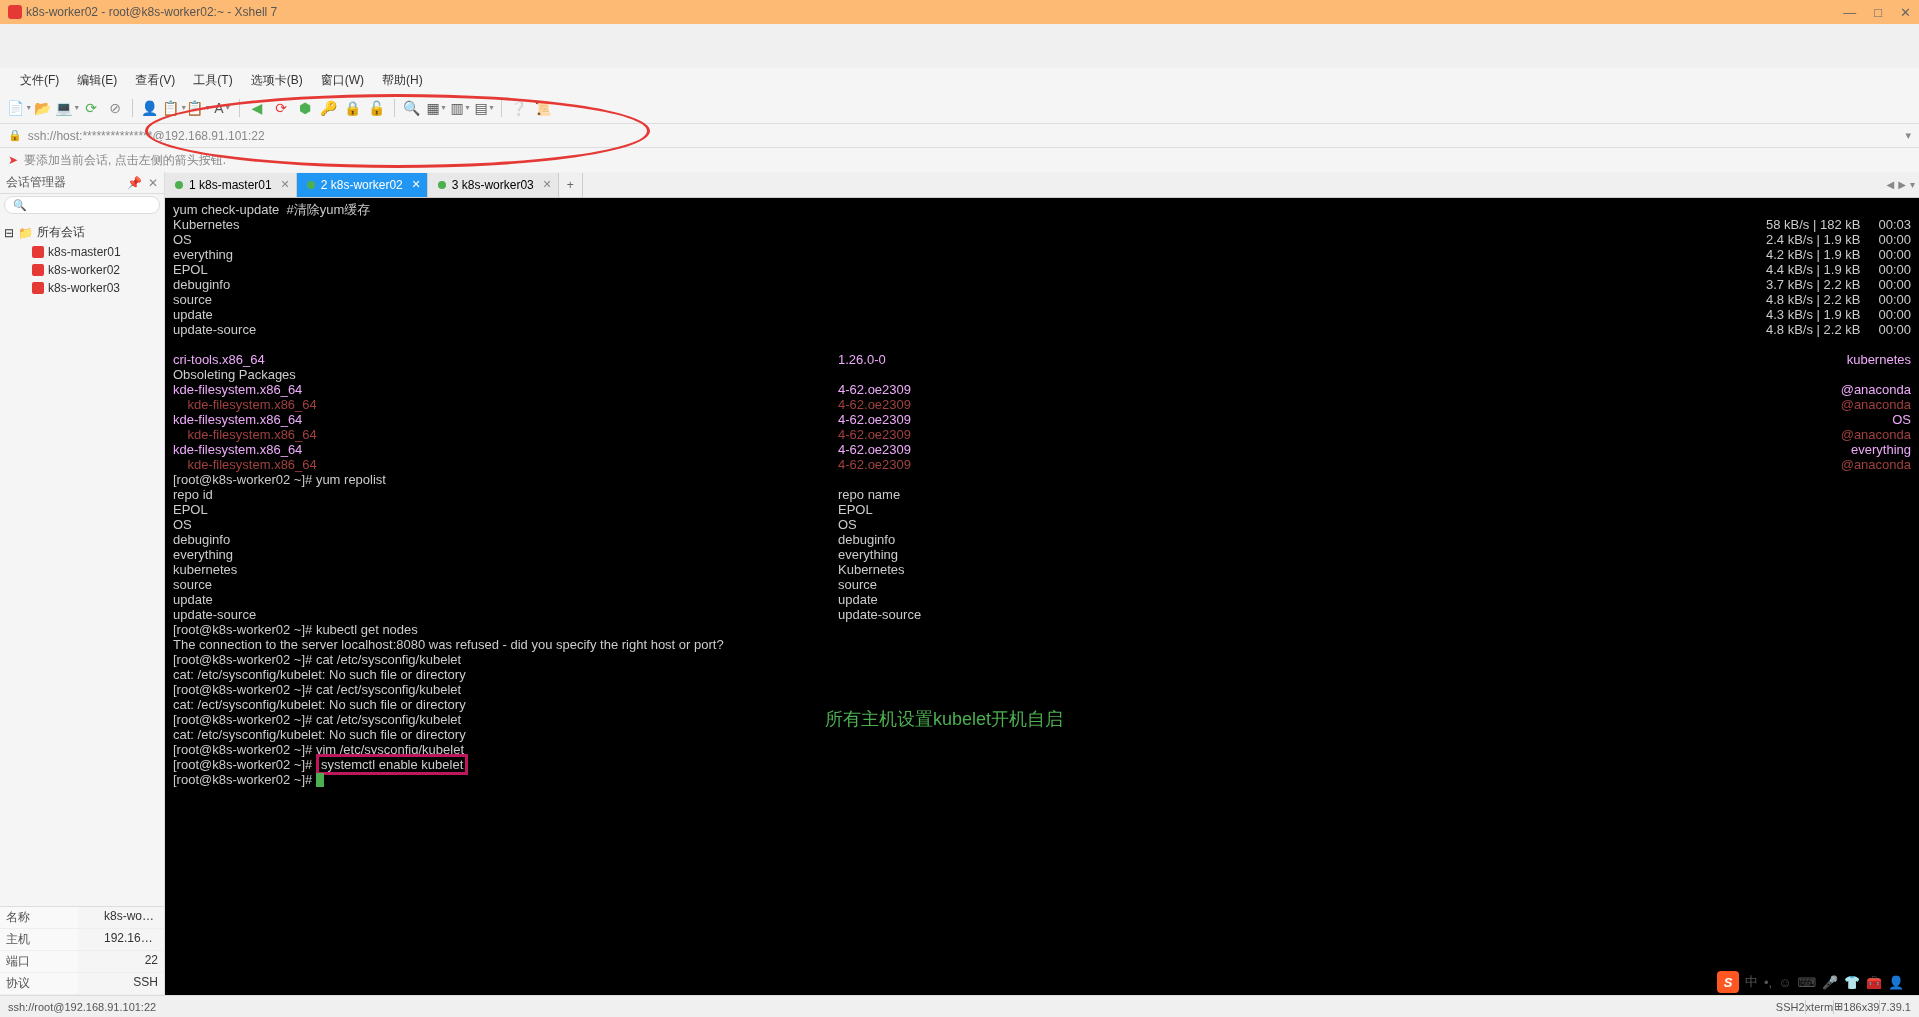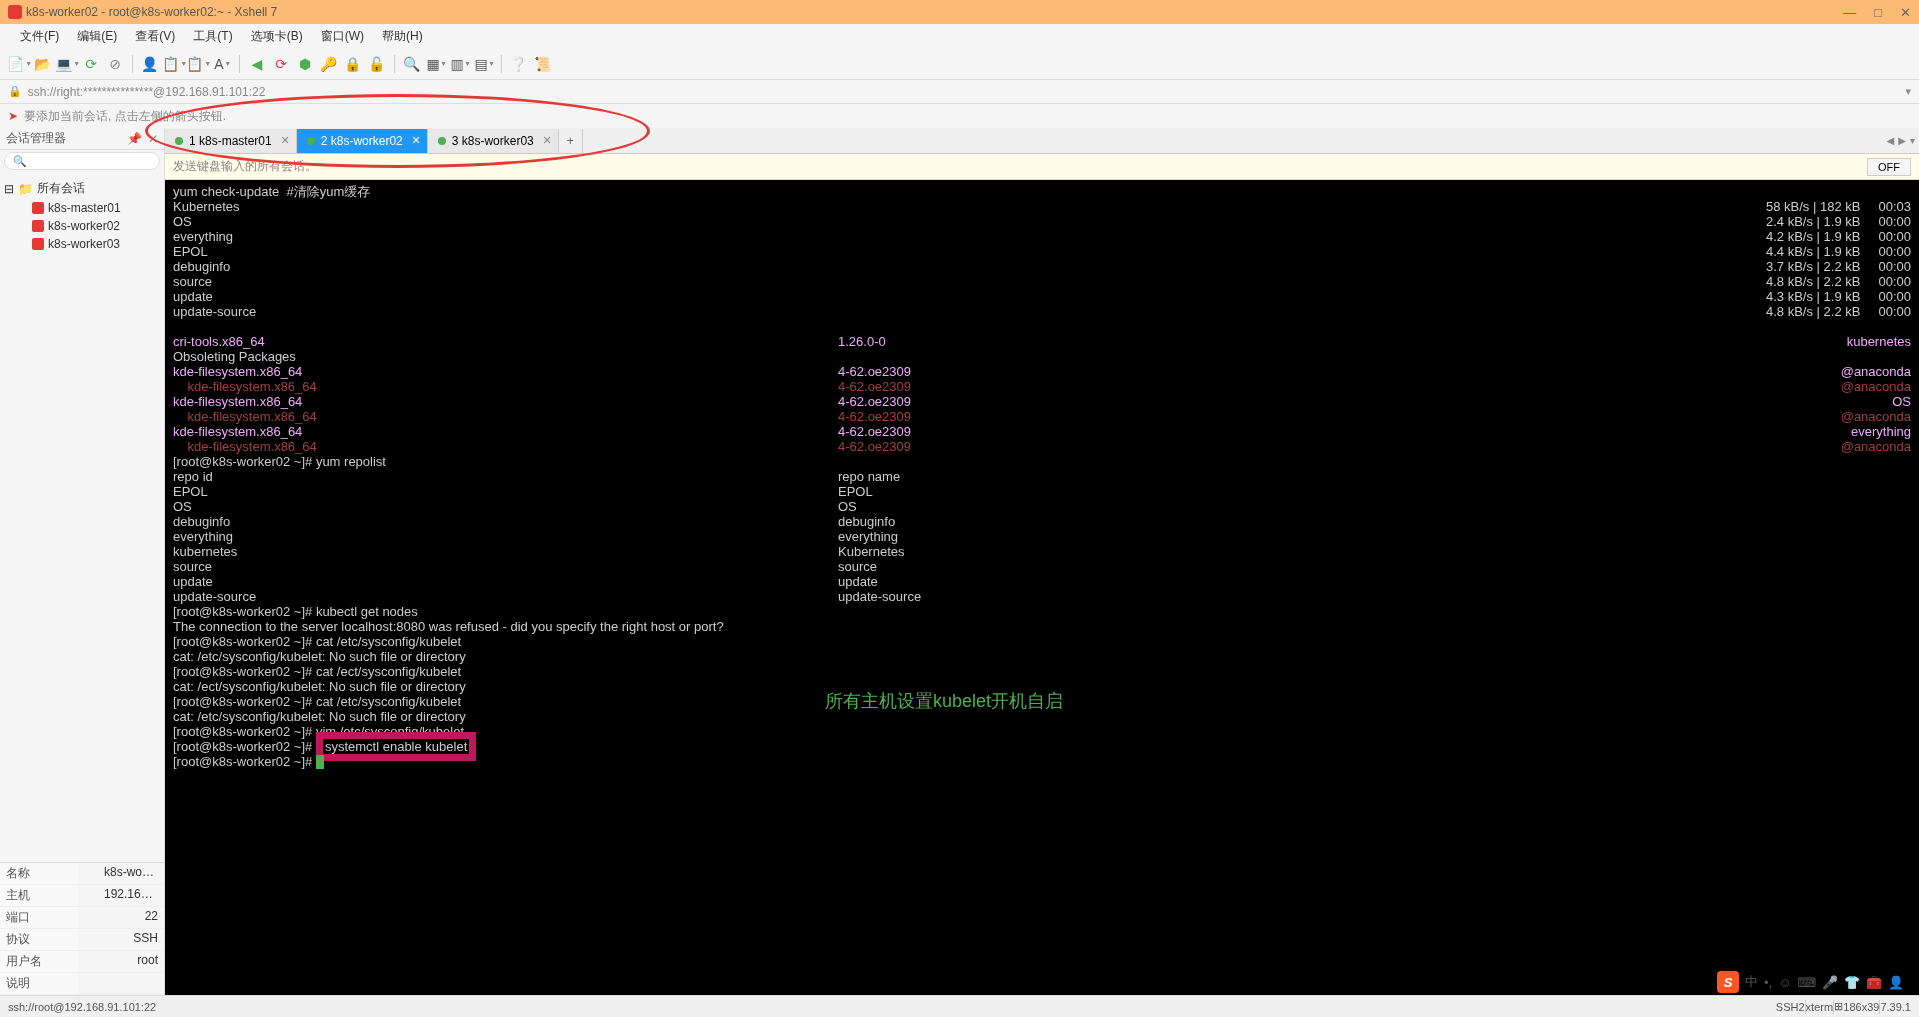--- a/index.html
+++ b/index.html
@@ -7,21 +7,21 @@
 
 
 .title-bar { background: #fdba74; height: 24px; display: flex; align-items: center; padding: 0 8px; justify-content: space-between; }
 .title-left { display: flex; align-items: center; gap: 4px; }
 .title-icon { width: 14px; height: 14px; background: #e53935; border-radius: 3px; display: inline-block; }
 .title-text { color: #555; font-size: 12px; }
 .win-controls { display: flex; gap: 18px; color: #666; font-size: 13px; }
 .win-btn { cursor: pointer; }
 
 
-.menu-bar { height: 24px; display: flex; align-items: center; padding: 0 12px; gap: 2px; background: #f5f5f5; }
+.menu-bar { height: 24px; display: flex; align-items: center; padding: 0 12px; gap: 2px; background: #f5f5f5; margin-top: 44px; }
 .menu-item { padding: 2px 8px; cursor: pointer; color: #333; }
 
 
 .toolbar { height: 32px; display: flex; align-items: center; padding: 0 8px; gap: 2px; background: #f5f5f5; border-bottom: 1px solid #ddd; }
 .tb-btn { width: 22px; height: 22px; display: flex; align-items: center; justify-content: center; cursor: pointer; color: #555; font-size: 14px; }
 .tb-sep { width: 1px; height: 18px; background: #ccc; margin: 0 4px; }
 .tb-drop::after { content: "▾"; font-size: 8px; margin-left: 2px; color: #888; }
 
 
 .addr-bar { height: 24px; display: flex; align-items: center; padding: 0 8px; background: #f5f5f5; border-bottom: 1px solid #ddd; justify-content: space-between; }
@@ -73,21 +73,21 @@
 .send-bar { height: 26px; display: flex; align-items: center; background: #fffde7; border-bottom: 1px solid #ddd; padding: 0 8px; justify-content: space-between; }
 .send-text { color: #888; font-size: 12px; }
 .off-btn { background: #f5f5f5; border: 1px solid #ccc; padding: 2px 10px; font-size: 11px; cursor: pointer; }
 
 
 .terminal { flex: 1; background: #000; color: #ccc; font-family: "Consolas", "Courier New", monospace; font-size: 13px; padding: 4px 8px; overflow: auto; white-space: pre; position: relative; line-height: 15px; }
 .t-green { color: #f0abfc; }
 .t-red { color: #a04040; }
 .t-white { color: #ccc; }
 .t-annotation { color: #4caf50; position: absolute; left: 660px; top: 514px; font-family: "Microsoft YaHei", sans-serif; font-size: 18px; }
-.t-boxed { border: 7px solid #be185d; padding: 0 2px; }
+.t-boxed { border: 3px solid #be185d; padding: 0 2px; }
 .t-cursor { background: #4caf50; width: 8px; height: 14px; display: inline-block; vertical-align: text-bottom; }
 
 
 .red-oval { position: absolute; left: 145px; top: 94px; width: 505px; height: 74px; border: 3px solid #e53935; border-radius: 50%; pointer-events: none; z-index: 100; }
 
 
 .status-bar { position: absolute; bottom: 0; left: 0; right: 0; height: 22px; background: #f0f0f0; border-top: 1px solid #ddd; display: flex; align-items: center; padding: 0 8px; font-size: 11px; color: #555; justify-content: space-between; }
 .status-right { display: flex; gap: 0; align-items: center; }
 .status-sep { width: 1px; height: 14px; background: #ccc; }
 
@@ -152,21 +152,21 @@
   <span class="tb-btn tb-drop">▥</span>
   <span class="tb-btn tb-drop">▤</span>
   <span class="tb-sep"></span>
   <span class="tb-btn" style="color:#2196f3">❔</span>
   <span class="tb-btn" style="color:#d4a017">📜</span>
 </div>
 
 <div class="addr-bar">
   <div class="addr-left">
     <span class="lock-icon">🔒</span>
-    <span class="addr-text">ssh://right:***************@192.168.91.101:22</span>
+    <span class="addr-text">ssh://host:***************@192.168.91.101:22</span>
   </div>
   <span class="addr-drop">▾</span>
 </div>
 
 <div class="hint-bar">
   <span class="hint-arrow">➤</span>
   <span>要添加当前会话, 点击左侧的箭头按钮.</span>
 </div>
 
 <div class="main">
@@ -248,24 +248,20 @@
         <span class="tab-close">✕</span>
       </div>
       <div class="tab-add">+</div>
       <div class="tab-nav">
         <span>◀</span>
         <span>▶</span>
         <span>▾</span>
       </div>
     </div>
 
-    <div class="send-bar">
-      <span class="send-text">发送键盘输入的所有会话。</span>
-      <button class="off-btn">OFF</button>
-    </div>
 
     <div class="terminal" id="term"><div class="t-white">yum check-update  #清除yum缓存</div><div class="term-line"><span class="col1 t-white">Kubernetes</span><span class="t-white col-r" style="flex:1">58 kB/s | 182 kB     00:03</span></div><div class="term-line"><span class="col1 t-white">OS</span><span class="t-white col-r" style="flex:1">2.4 kB/s | 1.9 kB     00:00</span></div><div class="term-line"><span class="col1 t-white">everything</span><span class="t-white col-r" style="flex:1">4.2 kB/s | 1.9 kB     00:00</span></div><div class="term-line"><span class="col1 t-white">EPOL</span><span class="t-white col-r" style="flex:1">4.4 kB/s | 1.9 kB     00:00</span></div><div class="term-line"><span class="col1 t-white">debuginfo</span><span class="t-white col-r" style="flex:1">3.7 kB/s | 2.2 kB     00:00</span></div><div class="term-line"><span class="col1 t-white">source</span><span class="t-white col-r" style="flex:1">4.8 kB/s | 2.2 kB     00:00</span></div><div class="term-line"><span class="col1 t-white">update</span><span class="t-white col-r" style="flex:1">4.3 kB/s | 1.9 kB     00:00</span></div><div class="term-line"><span class="col1 t-white">update-source</span><span class="t-white col-r" style="flex:1">4.8 kB/s | 2.2 kB     00:00</span></div><div>&nbsp;</div><div class="term-line"><span class="col1 t-green">cri-tools.x86_64</span><span class="t-green" style="width:420px">1.26.0-0</span><span class="t-green col-r" style="flex:1">kubernetes</span></div><div class="t-white">Obsoleting Packages</div><div class="term-line"><span class="col1 t-green">kde-filesystem.x86_64</span><span class="t-green" style="width:420px">4-62.oe2309</span><span class="t-green col-r" style="flex:1">@anaconda</span></div><div class="term-line"><span class="col1 t-red">    kde-filesystem.x86_64</span><span class="t-red" style="width:420px">4-62.oe2309</span><span class="t-red col-r" style="flex:1">@anaconda</span></div><div class="term-line"><span class="col1 t-green">kde-filesystem.x86_64</span><span class="t-green" style="width:420px">4-62.oe2309</span><span class="t-green col-r" style="flex:1">OS</span></div><div class="term-line"><span class="col1 t-red">    kde-filesystem.x86_64</span><span class="t-red" style="width:420px">4-62.oe2309</span><span class="t-red col-r" style="flex:1">@anaconda</span></div><div class="term-line"><span class="col1 t-green">kde-filesystem.x86_64</span><span class="t-green" style="width:420px">4-62.oe2309</span><span class="t-green col-r" style="flex:1">everything</span></div><div class="term-line"><span class="col1 t-red">    kde-filesystem.x86_64</span><span class="t-red" style="width:420px">4-62.oe2309</span><span class="t-red col-r" style="flex:1">@anaconda</span></div><div class="t-white">[root@k8s-worker02 ~]# yum repolist</div><div class="term-line t-white"><span class="col1">repo id</span><span>repo name</span></div><div class="term-line t-white"><span class="col1">EPOL</span><span>EPOL</span></div><div class="term-line t-white"><span class="col1">OS</span><span>OS</span></div><div class="term-line t-white"><span class="col1">debuginfo</span><span>debuginfo</span></div><div class="term-line t-white"><span class="col1">everything</span><span>everything</span></div><div class="term-line t-white"><span class="col1">kubernetes</span><span>Kubernetes</span></div><div class="term-line t-white"><span class="col1">source</span><span>source</span></div><div class="term-line t-white"><span class="col1">update</span><span>update</span></div><div class="term-line t-white"><span class="col1">update-source</span><span>update-source</span></div><div class="t-white">[root@k8s-worker02 ~]# kubectl get nodes</div><div class="t-white">The connection to the server localhost:8080 was refused - did you specify the right host or port?</div><div class="t-white">[root@k8s-worker02 ~]# cat /etc/sysconfig/kubelet</div><div class="t-white">cat: /etc/sysconfig/kubelet: No such file or directory</div><div class="t-white">[root@k8s-worker02 ~]# cat /ect/sysconfig/kubelet</div><div class="t-white">cat: /ect/sysconfig/kubelet: No such file or directory</div><div class="t-white">[root@k8s-worker02 ~]# cat /etc/sysconfig/kubelet</div><div class="t-white">cat: /etc/sysconfig/kubelet: No such file or directory</div><div class="t-white">[root@k8s-worker02 ~]# vim /etc/sysconfig/kubelet</div><div class="t-white">[root@k8s-worker02 ~]# <span class="t-boxed">systemctl enable kubelet</span></div><div class="t-white">[root@k8s-worker02 ~]# <span class="t-cursor"></span></div>
       <div class="t-annotation">所有主机设置kubelet开机自启</div>
     </div>
   </div>
 </div>
 
 <div class="ime-tray">
   <span class="ime-s">S</span>
   <span class="ime-btn">中</span>

